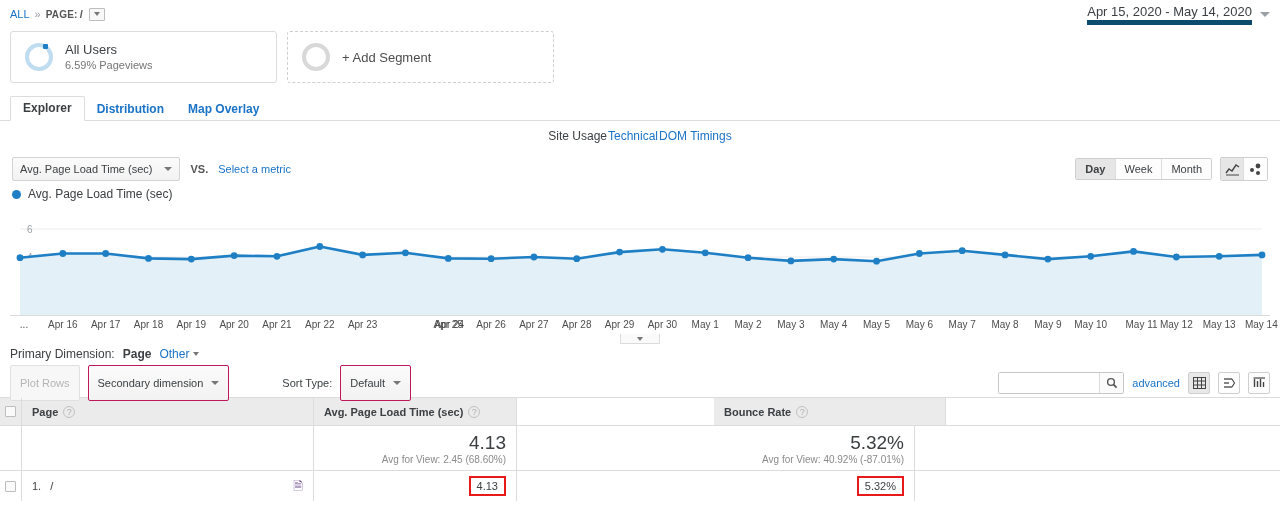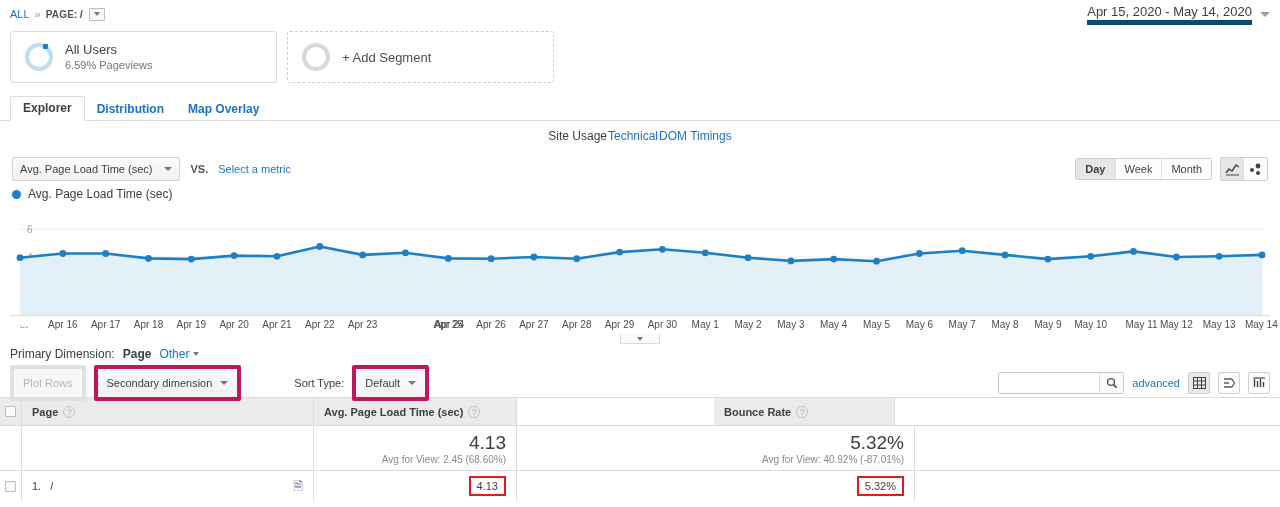--- a/index.html
+++ b/index.html
@@ -132,21 +132,21 @@
 
   
   .dimrow { display: flex; align-items: center; gap: 8px; padding: 14px 10px 0 10px; font-size: 12px; }
   .dim-label { color: #3c4043; }
   .dim-active { color: #3c4043; font-weight: bold; }
   .dim-other { color: #1a73c7; cursor: pointer; display: inline-flex; align-items: center; gap: 4px; }
 
   .toolbar { display: flex; align-items: center; gap: 8px; padding: 8px 10px 0 10px; height: 36px; }
   .tb-btn {
     height: 36px; padding: 0 9px; display: inline-flex; align-items: center; gap: 8px;
-    border: 4px solid #be185d; border-radius: 2px;
+    border: 1px solid #be185d; border-radius: 2px;
     background: linear-gradient(#fbfbfb,#f2f2f2); font-size: 11px; color: #3c4043; cursor: pointer;
   }
   .tb-btn.disabled { color: #b5b5b5; background: #f7f7f7; border-color: #e0e0e0; cursor: default; }
   .tb-text { font-size: 11px; color: #3c4043; margin-left: 45px; }
   .tb-right { margin-left: auto; display: flex; align-items: center; gap: 8px; }
   .searchbox { display: flex; height: 22px; border: 1px solid #c6c6c6; border-radius: 2px; overflow: hidden; }
   .searchbox input { width: 100px; border: none; outline: none; padding: 0 6px; font-size: 11px; font-family: inherit; }
   .search-btn { width: 24px; display: flex; align-items: center; justify-content: center; background: #fbfbfb; border-left: 1px solid #dcdcdc; cursor: pointer; }
   .view-btn {
     width: 22px; height: 22px; display: flex; align-items: center; justify-content: center;
@@ -415,21 +415,21 @@
     </div>
     <div class="th" style="width:292px">
       <span>Page</span>
       <span class="q">?</span>
     </div>
     <div class="th" style="width:203px">
       <span>Avg. Page Load Time (sec)</span>
       <span class="q">?</span>
     </div>
     <div class="th" style="width:197px;background:#fff;border-right:none"></div>
-    <div class="th" style="width:181px">
+    <div class="th" style="width:232px">
       <span>Bounce Rate</span>
       <span class="q">?</span>
     </div>
     <div class="th" style="flex:1;background:#fff;border-right:none"></div>
   </div>
 
   <div class="sumrow">
     <div class="sum-cell" style="width:22px;padding:0"></div>
     <div class="sum-cell" style="width:292px"></div>
     <div class="sum-cell" style="width:203px">

